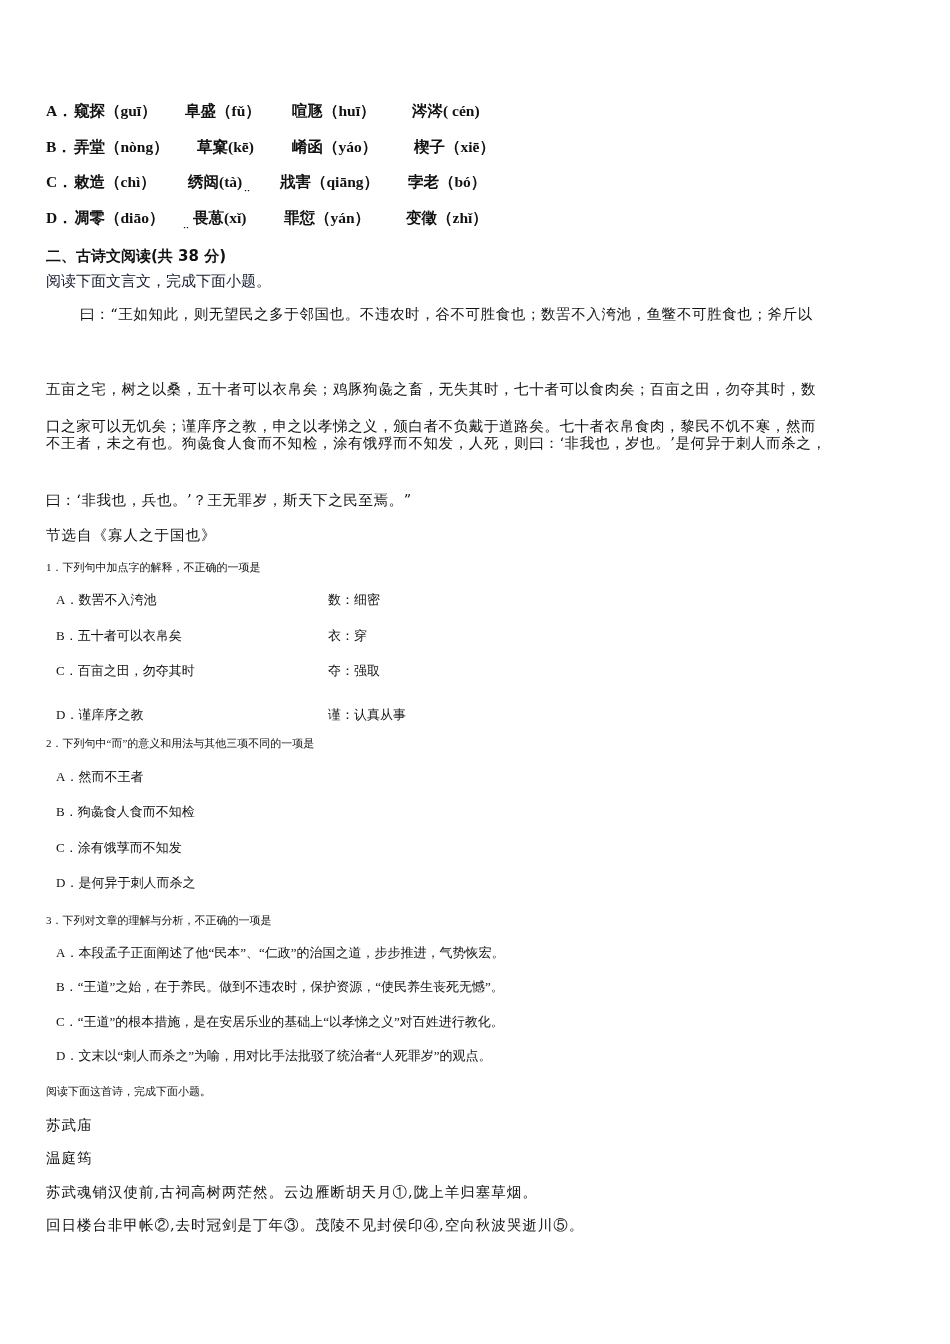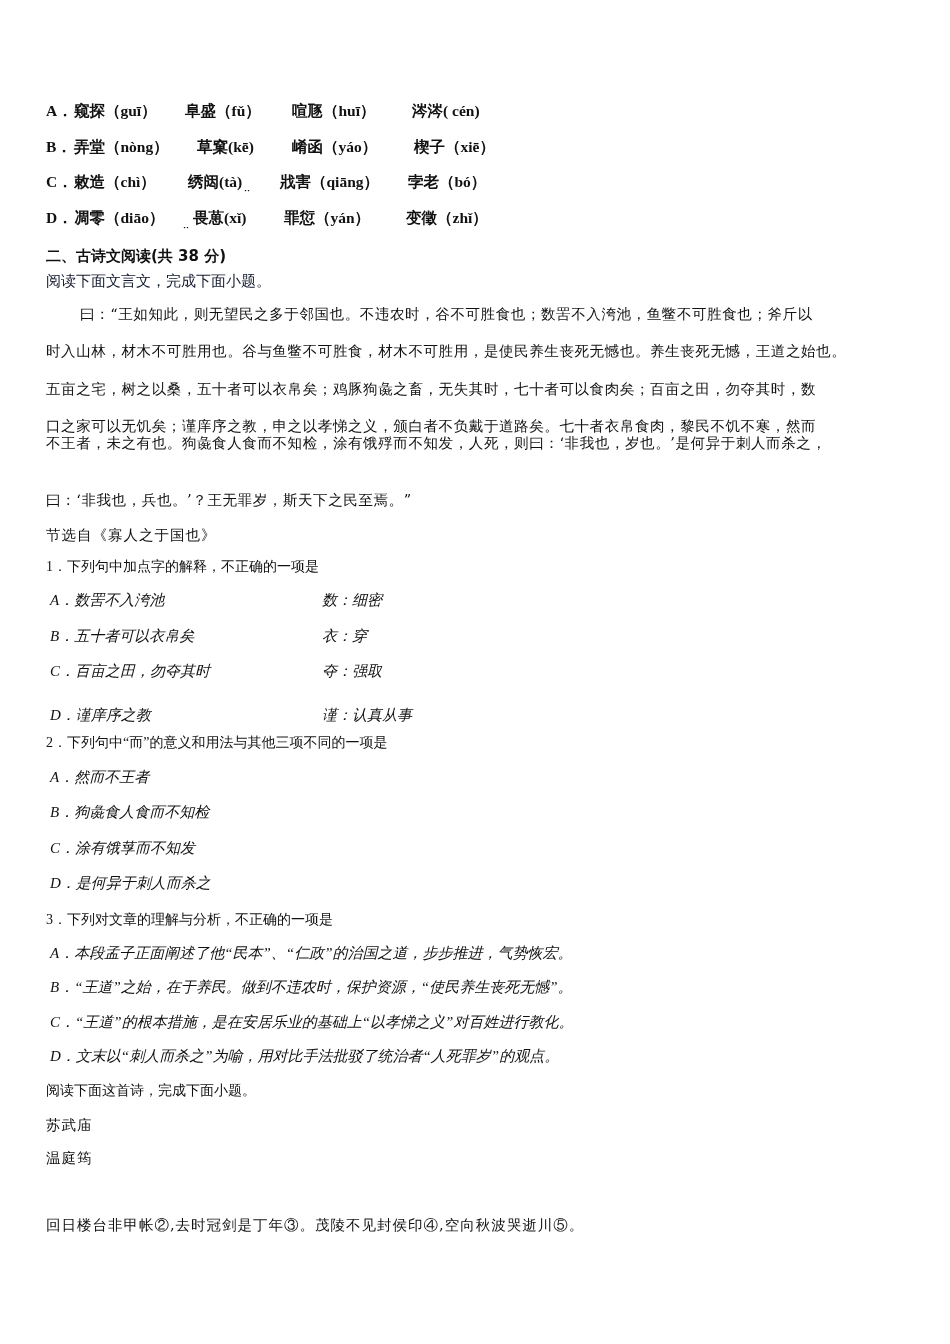--- a/index.html
+++ b/index.html
@@ -18,21 +18,21 @@
     .page {
       position: absolute;
       left: 0; top: 0;
       width: 950px;
       height: 1344px;
     }
     .line {
       position: absolute;
       left: 46px;
       white-space: nowrap;
-      font-size: 14px;
+      font-size: 11px;
       line-height: 20px;
     }
     .bold { font-weight: bold; }
     .opt-row {
       position: absolute;
       left: 46px;
       height: 22px;
       font-size: 15.5px;
       font-weight: bold;
       white-space: nowrap;
@@ -45,21 +45,21 @@
     .passage {
       font-family: "DejaVu Serif", "Liberation Serif", serif;
       font-size: 14.5px;
       letter-spacing: 0.6px;
     }
     .kai {
       font-family: "DejaVu Serif", "Liberation Serif", serif;
       font-size: 14.5px;
       letter-spacing: 1px;
     }
-    .q-row { position: absolute; left: 50px; font-size: 15px; white-space: nowrap; font-style: italic; }
+    .q-row { position: absolute; left: 56px; font-size: 13px; white-space: nowrap; }
     .q-row .meaning { position: absolute; left: 272px; top: 0; white-space: nowrap; }
     .dots {
       position: absolute;
       font-size: 9px;
       line-height: 9px;
     }
   </style>
 </head>
 <body>
 
@@ -93,21 +93,20 @@
     <span class="dots" style="left:137px;top:15px;">··</span>
     <span class="cell" style="left:147px;">畏葸(xǐ)</span>
     <span class="cell" style="left:238px;">罪愆（yán）</span>
     <span class="cell" style="left:360px;">变徵（zhǐ）</span>
   </div>
 
   <div class="line bold" style="top:246px; font-family:'DejaVu Sans','Liberation Sans',sans-serif; font-size:15px;">二、古诗文阅读(共 38 分)</div>
   <div class="line" style="top:271px; font-family:'DejaVu Sans','Liberation Sans',sans-serif; font-size:15px; color:#0f172a;">阅读下面文言文，完成下面小题。</div>
 
   <div class="line passage" style="top:304px; left:80px;">曰：“王如知此，则无望民之多于邻国也。不违农时，谷不可胜食也；数罟不入洿池，鱼鳖不可胜食也；斧斤以</div>
-  <div class="line passage" style="top:341px;">时入山林，材木不可胜用也。谷与鱼鳖不可胜食，材木不可胜用，是使民养生丧死无憾也。养生丧死无憾，王道之始也。</div>
   <div class="line passage" style="top:379px;">五亩之宅，树之以桑，五十者可以衣帛矣；鸡豚狗彘之畜，无失其时，七十者可以食肉矣；百亩之田，勿夺其时，数</div>
   <div class="line passage" style="top:416px;">口之家可以无饥矣；谨庠序之教，申之以孝悌之义，颁白者不负戴于道路矣。七十者衣帛食肉，黎民不饥不寒，然而</div>
   <div class="line passage" style="top:433px;">不王者，未之有也。狗彘食人食而不知检，涂有饿殍而不知发，人死，则曰：‘非我也，岁也。’是何异于刺人而杀之，</div>
   <div class="line passage" style="top:490px;">曰：‘非我也，兵也。’？王无罪岁，斯天下之民至焉。”</div>
 
   <div class="line kai" style="top:525px;">节选自《寡人之于国也》</div>
 
   <div class="line" style="top:557px;">1．下列句中加点字的解释，不正确的一项是</div>
   <div class="q-row" style="top:591px;">
     <span>A．</span><span>数罟不入洿池</span>
@@ -150,15 +149,16 @@
   <div class="q-row" style="top:1013px;">
     <span>C．</span><span>“王道”的根本措施，是在安居乐业的基础上“以孝悌之义”对百姓进行教化。</span>
   </div>
   <div class="q-row" style="top:1047px;">
     <span>D．</span><span>文末以“刺人而杀之”为喻，用对比手法批驳了统治者“人死罪岁”的观点。</span>
   </div>
 
   <div class="line" style="top:1081px;">阅读下面这首诗，完成下面小题。</div>
   <div class="line kai" style="top:1115px;">苏武庙</div>
   <div class="line kai" style="top:1148px;">温庭筠</div>
+  <div class="line kai" style="top:1182px;">苏武魂销汉使前,古祠高树两茫然。云边雁断胡天月①,陇上羊归塞草烟。</div>
   <div class="line kai" style="top:1215px;">回日楼台非甲帐②,去时冠剑是丁年③。茂陵不见封侯印④,空向秋波哭逝川⑤。</div>
 
 </div>
 
 </body></html>

